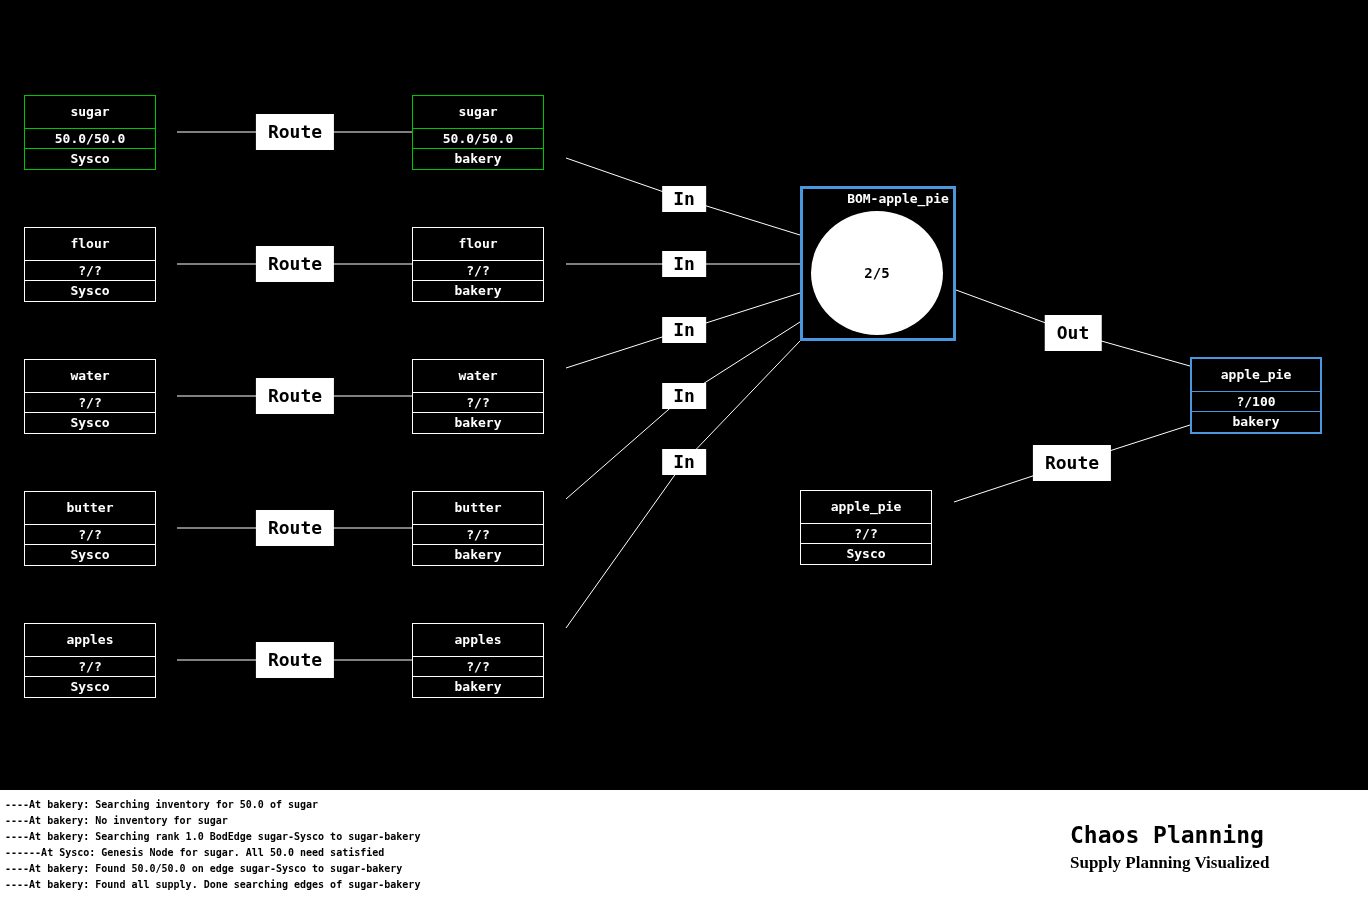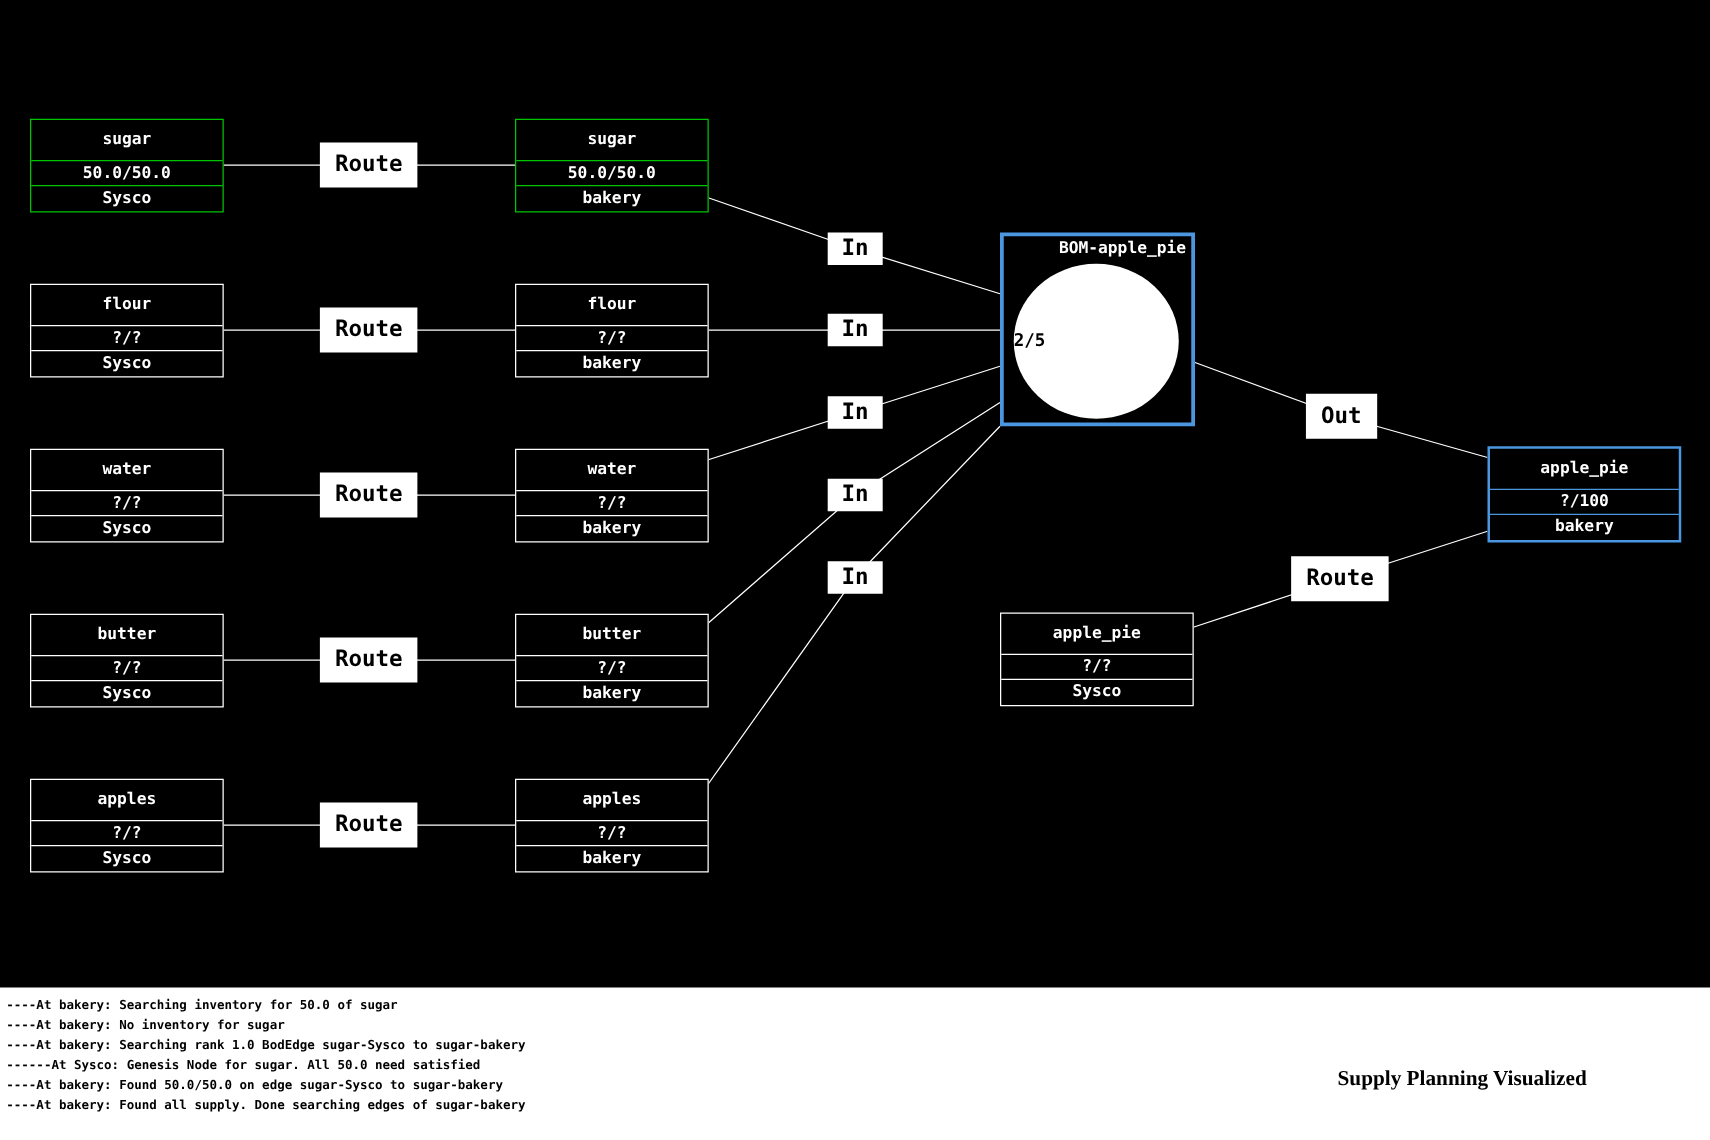--- a/index.html
+++ b/index.html
@@ -6,21 +6,21 @@
   #canvas {
     position:relative; width:1368px; height:912px; overflow:hidden;
     background:var(--c-canvas,#000);
     font-family:"DejaVu Sans Mono", monospace;
   }
   #edges { position:absolute; left:0; top:0; z-index:0; }
   #edges polyline { fill:none; stroke:var(--c-edge,#fff); stroke-width:1; }
 
   
   .gnode {
-    position:absolute; z-index:2; width:155px; box-sizing:border-box;
+    position:absolute; z-index:2; width:132px; box-sizing:border-box;
     border:1px solid var(--bc,#fff); background:#000; color:#fff;
     font-weight:bold; font-size:13px; text-align:center;
   }
   .gnode.blue { border-width:2px; }
   .gnode-name { height:32px; line-height:32px; border-bottom:1px solid var(--bc,#fff); }
   .gnode-qty  { height:19px; line-height:19px; border-bottom:1px solid var(--bc,#fff); }
   .gnode-loc  { height:20px; line-height:20px; }
 
   
   .bom {
@@ -28,21 +28,21 @@
     width:156px; height:155px; box-sizing:border-box;
     border:3px solid var(--c-blue,#4a97e0); background:#000;
   }
   .bom-title {
     color:#fff; font-weight:bold; font-size:13px; text-align:center;
     line-height:19px; position:relative; z-index:2;padding-left:40px;
   }
   .bom-circle {
     position:absolute; left:8px; top:22px; width:132px; height:124px;
     background:#fff; border-radius:50%; z-index:1;
-    display:flex; align-items:center; justify-content:flex-start;
+    display:flex; align-items:center; justify-content:center;
     color:#000; font-weight:bold; font-size:14px;
   }
 
   
   .elabel {
     position:absolute; z-index:3; transform:translate(-50%,-50%);
     background:#fff; color:#000; font-weight:bold; font-size:18px;
     line-height:22px; padding:7px 12px; white-space:nowrap;
   }
   .elabel.in { padding:2px 11px; }
@@ -176,16 +176,17 @@
 
   <div class="footer">
     <div class="log">
       <div class="log-line">----At bakery: Searching inventory for 50.0 of sugar</div>
       <div class="log-line">----At bakery: No inventory for sugar</div>
       <div class="log-line">----At bakery: Searching rank 1.0 BodEdge sugar-Sysco to sugar-bakery</div>
       <div class="log-line">------At Sysco: Genesis Node for sugar. All 50.0 need satisfied</div>
       <div class="log-line">----At bakery: Found 50.0/50.0 on edge sugar-Sysco to sugar-bakery</div>
       <div class="log-line">----At bakery: Found all supply. Done searching edges of sugar-bakery</div>
     </div>
+    <div class="brand-title">Chaos Planning</div>
     <div class="brand-sub">Supply Planning Visualized</div>
   </div>
 
 </div>
 
 </body></html>

